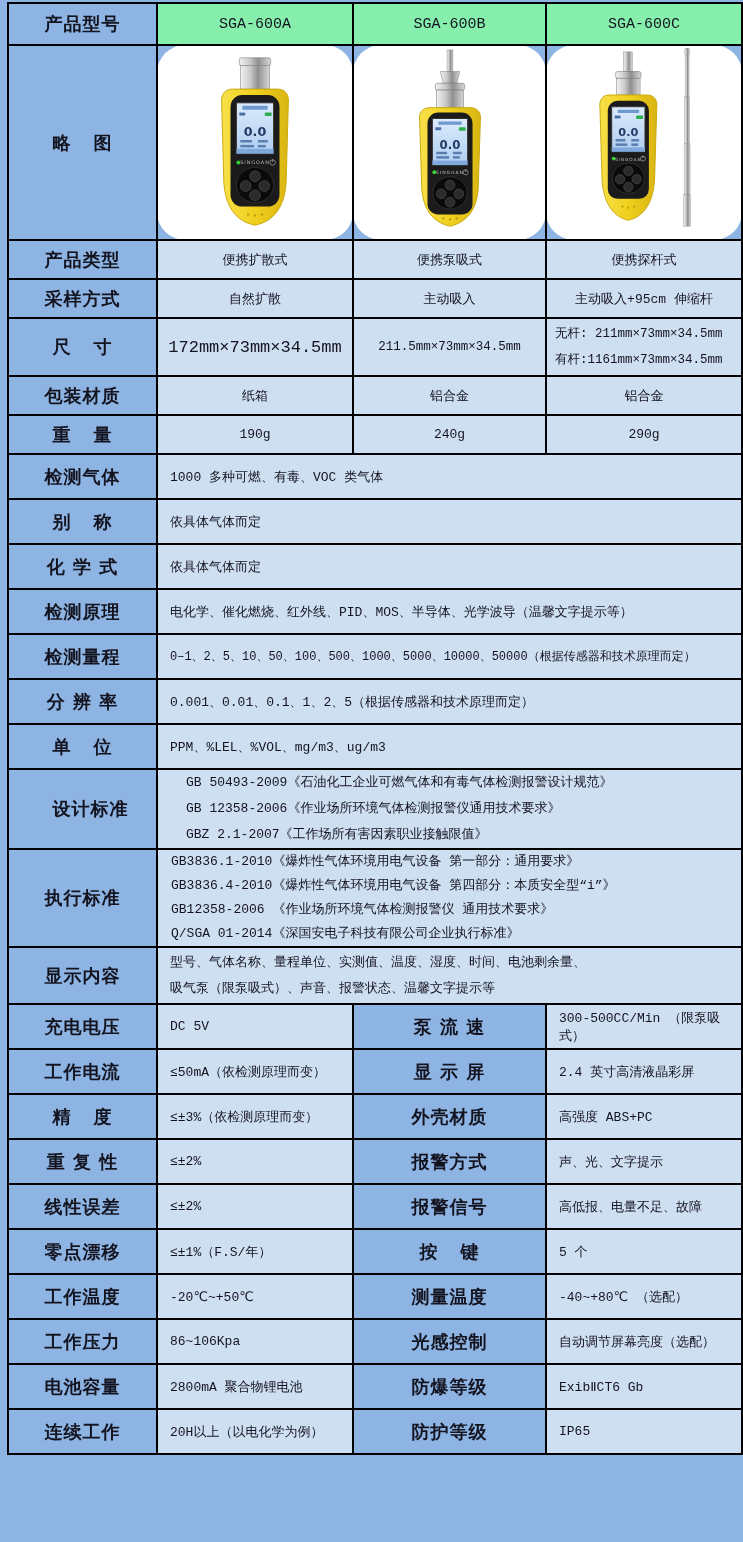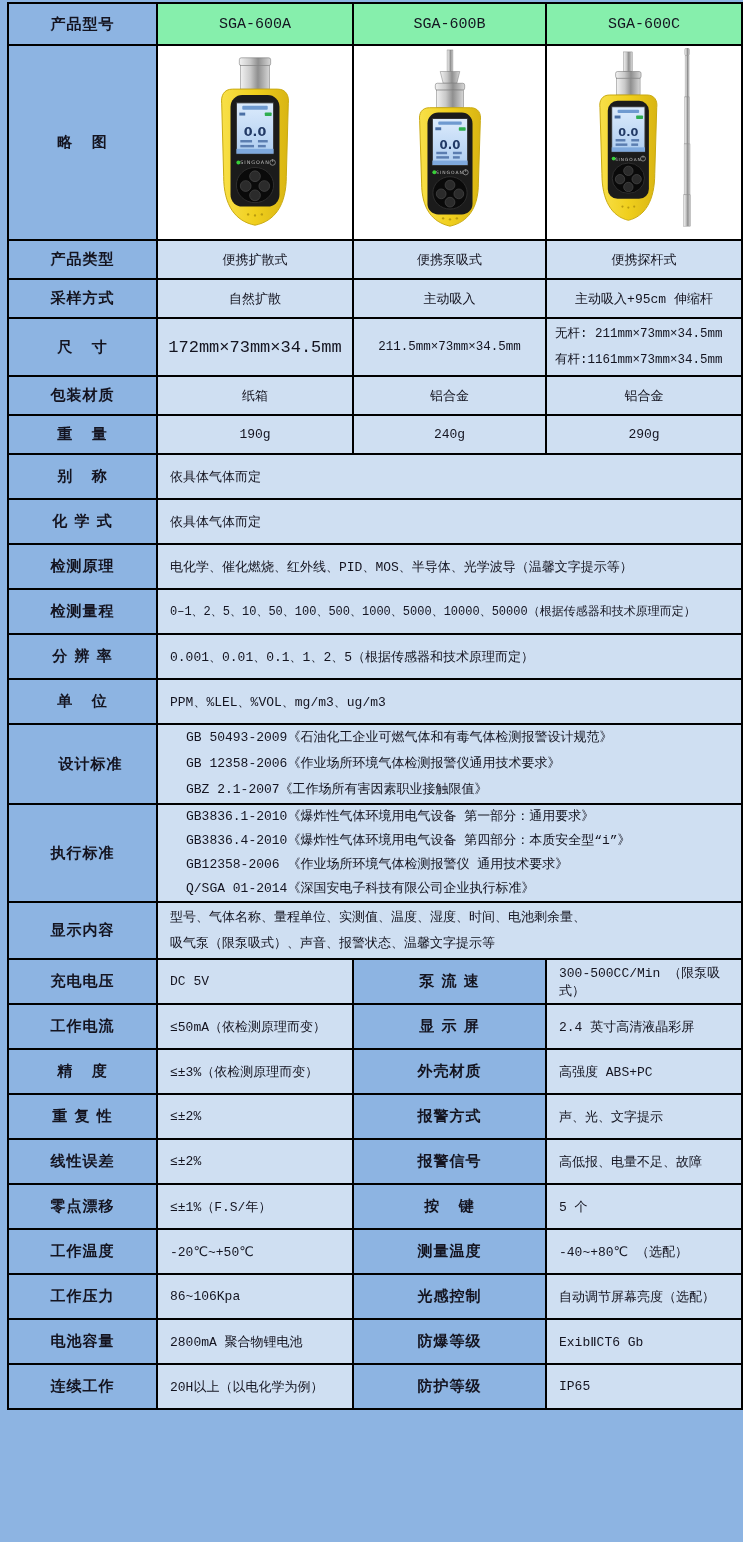--- a/index.html
+++ b/index.html
@@ -19,41 +19,41 @@
   td{
     border:2px solid #000;
     overflow:hidden;
     vertical-align:middle;
     padding:0;
   }
   .lbl{
     background:#8DB4E2;
     text-align:center;
     font-weight:bold;
-    font-size:15px;
+    font-size:18px;
     white-space:pre;
     letter-spacing:1px;
   }
   .val{
     background:#CFDFF2;
     font-size:13px;
     font-family:"Liberation Mono","DejaVu Sans Mono","DejaVu Sans",sans-serif;
   }
   .hdr{
     background:#86efac;
     text-align:center;
     font-size:15px;
     font-family:"Liberation Mono","DejaVu Sans Mono","DejaVu Sans",sans-serif;
   }
   .center{text-align:center;}
   .pad{padding:3px 12px;text-align:left;}
-  .img-cell{background:#FFFFFF;text-align:center;vertical-align:middle;}
+  .img-cell{background:#FFFFFF;text-align:center;vertical-align:middle;border-radius:28px;}
   .dim-lines div{padding:2px 8px;font-size:12.5px;line-height:22px;text-align:left;}
   .lines div{padding:0 12px;line-height:26px;text-align:left;}
-  .lines-tight div{padding:0 28px;line-height:24px;text-align:left;}
+  .lines-tight div{padding:0 13px;line-height:24px;text-align:left;}
   .lines-disp div{padding:0 12px;line-height:26px;text-align:left;}
   
   .h-header td{height:40px;}
   .h-image td{height:193px;}
   .h-std td{height:37px;}
   .h-dim td{height:56px;}
   .h-design td{height:78px;padding-left:16px;}
   .h-exec td{height:96px;}
   .h-disp td{height:55px;}
   svg text{font-family:"DejaVu Sans","Liberation Sans",sans-serif;}
@@ -229,20 +229,24 @@
   <td class="val center">铝合金</td>
 </tr>
 <tr class="h-std">
   <td class="lbl">重   量</td>
   <td class="val center">190g</td>
   <td class="val center">240g</td>
   <td class="val center">290g</td>
 </tr>
 
 <tr class="h-std">
+  <td class="lbl">检测气体</td>
+  <td class="val pad" colspan="3">1000 多种可燃、有毒、VOC 类气体</td>
+</tr>
+<tr class="h-std">
   <td class="lbl">别   称</td>
   <td class="val pad" colspan="3">依具体气体而定</td>
 </tr>
 <tr class="h-std">
   <td class="lbl">化 学 式</td>
   <td class="val pad" colspan="3">依具体气体而定</td>
 </tr>
 <tr class="h-std">
   <td class="lbl">检测原理</td>
   <td class="val pad" colspan="3">电化学、催化燃烧、红外线、PID、MOS、半导体、光学波导（温馨文字提示等）</td>

